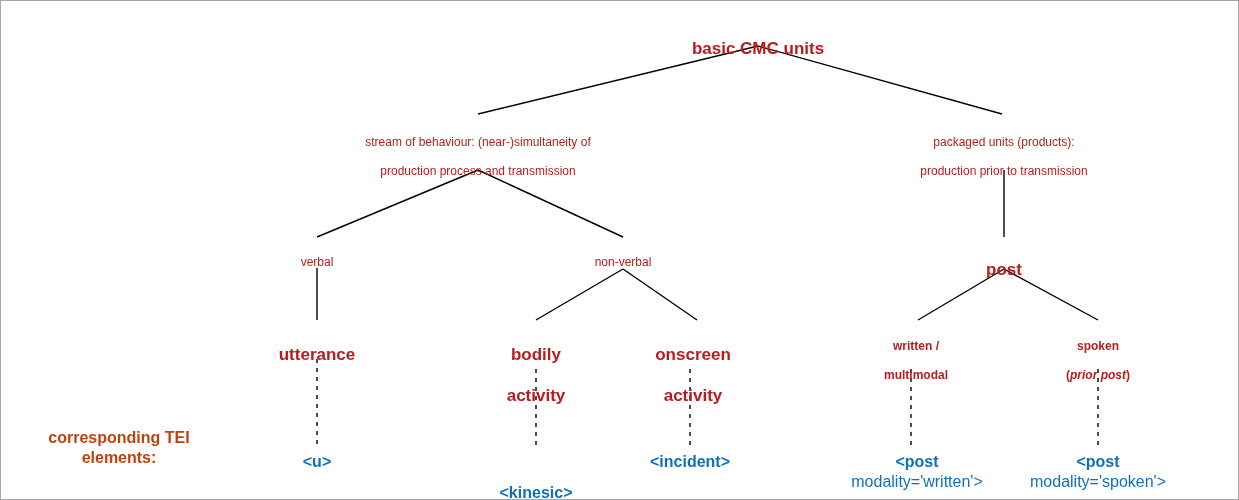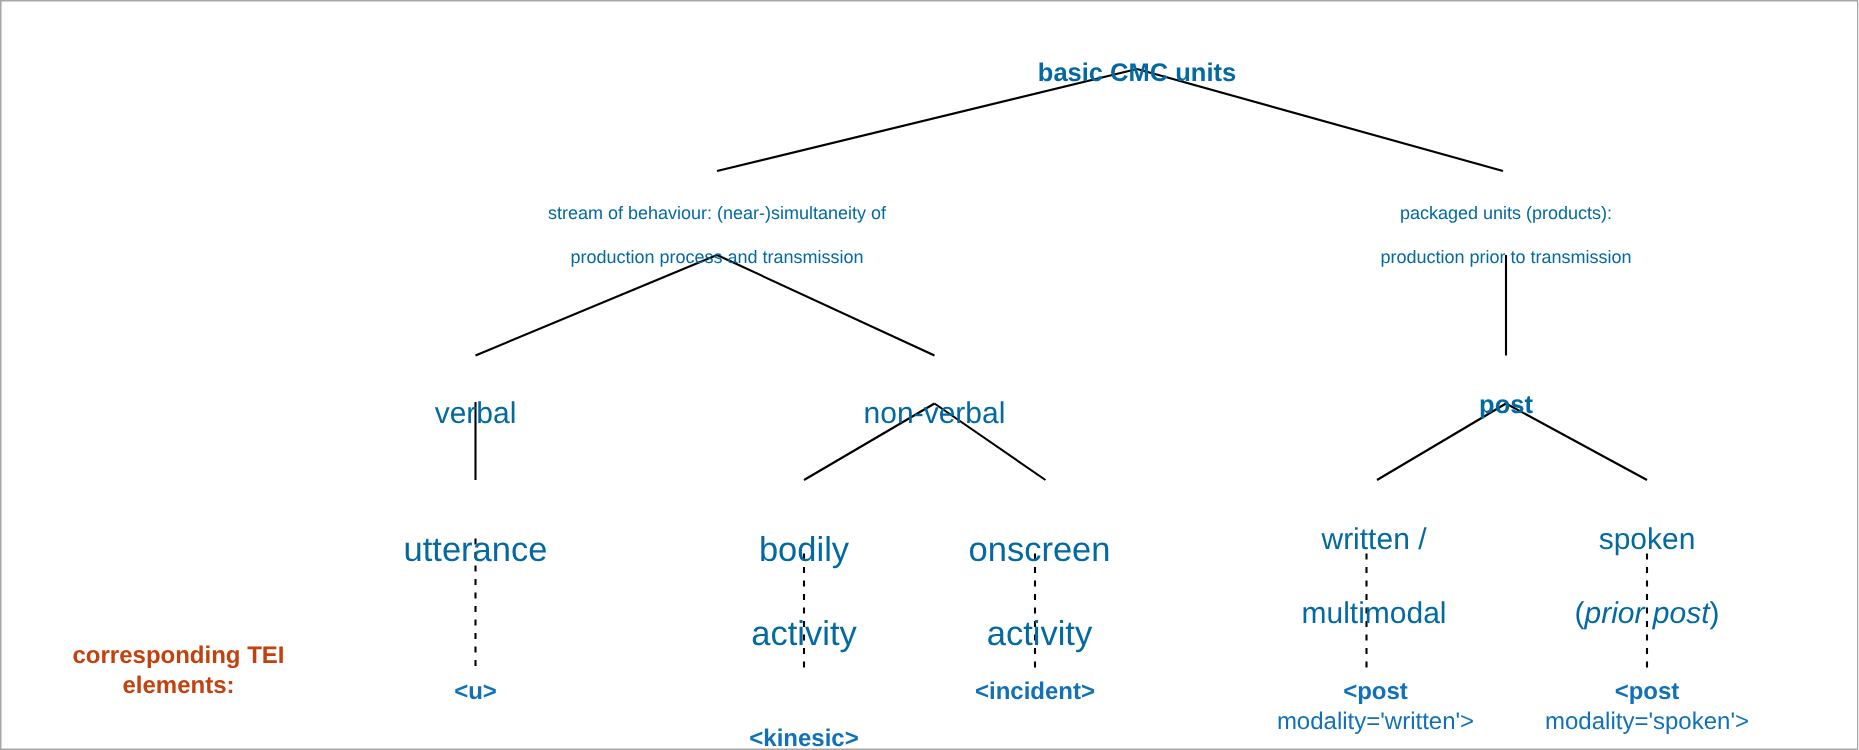--- a/index.html
+++ b/index.html
@@ -21,51 +21,51 @@
     position: absolute;
     left: 0;
     top: 0;
     width: 1239px;
     height: 500px;
     pointer-events: none;
   }
   .node {
     position: absolute;
     text-align: center;
-    color: #0369a1;
+    color: #b91c1c;
     line-height: 1.22;
     white-space: pre-line;
     transform: translateX(-50%);
   }
   .node .ln {
     display: block;
   }
   .n-root {
     font-size: 17px;
     font-weight: bold;
   }
   .n-l2 {
     font-size: 12px;
     font-weight: normal;
   }
   .n-l3 {
-    font-size: 20px;
+    font-size: 12px;
     font-weight: normal;
   }
   .n-l3-bold {
     font-size: 17px;
     font-weight: bold;
   }
   .n-leaf-bold {
-    font-size: 23px;
-    font-weight: normal;
+    font-size: 17px;
+    font-weight: bold;
   }
   .n-leaf {
-    font-size: 20px;
-    font-weight: normal;
+    font-size: 12px;
+    font-weight: bold;
   }
   .ital {
     font-style: italic;
   }
   .tei {
     position: absolute;
     text-align: center;
     color: #1071B9;
     font-size: 16px;
     font-weight: bold;

